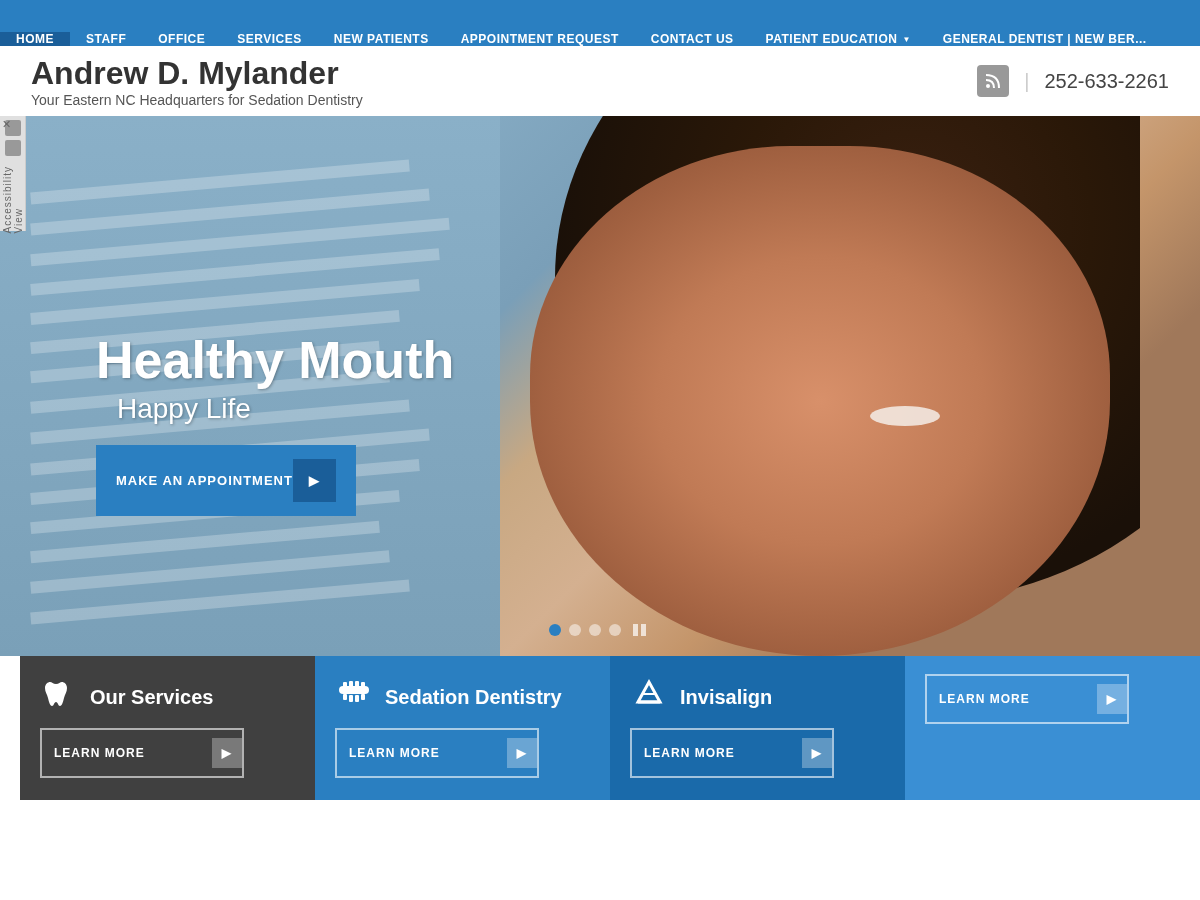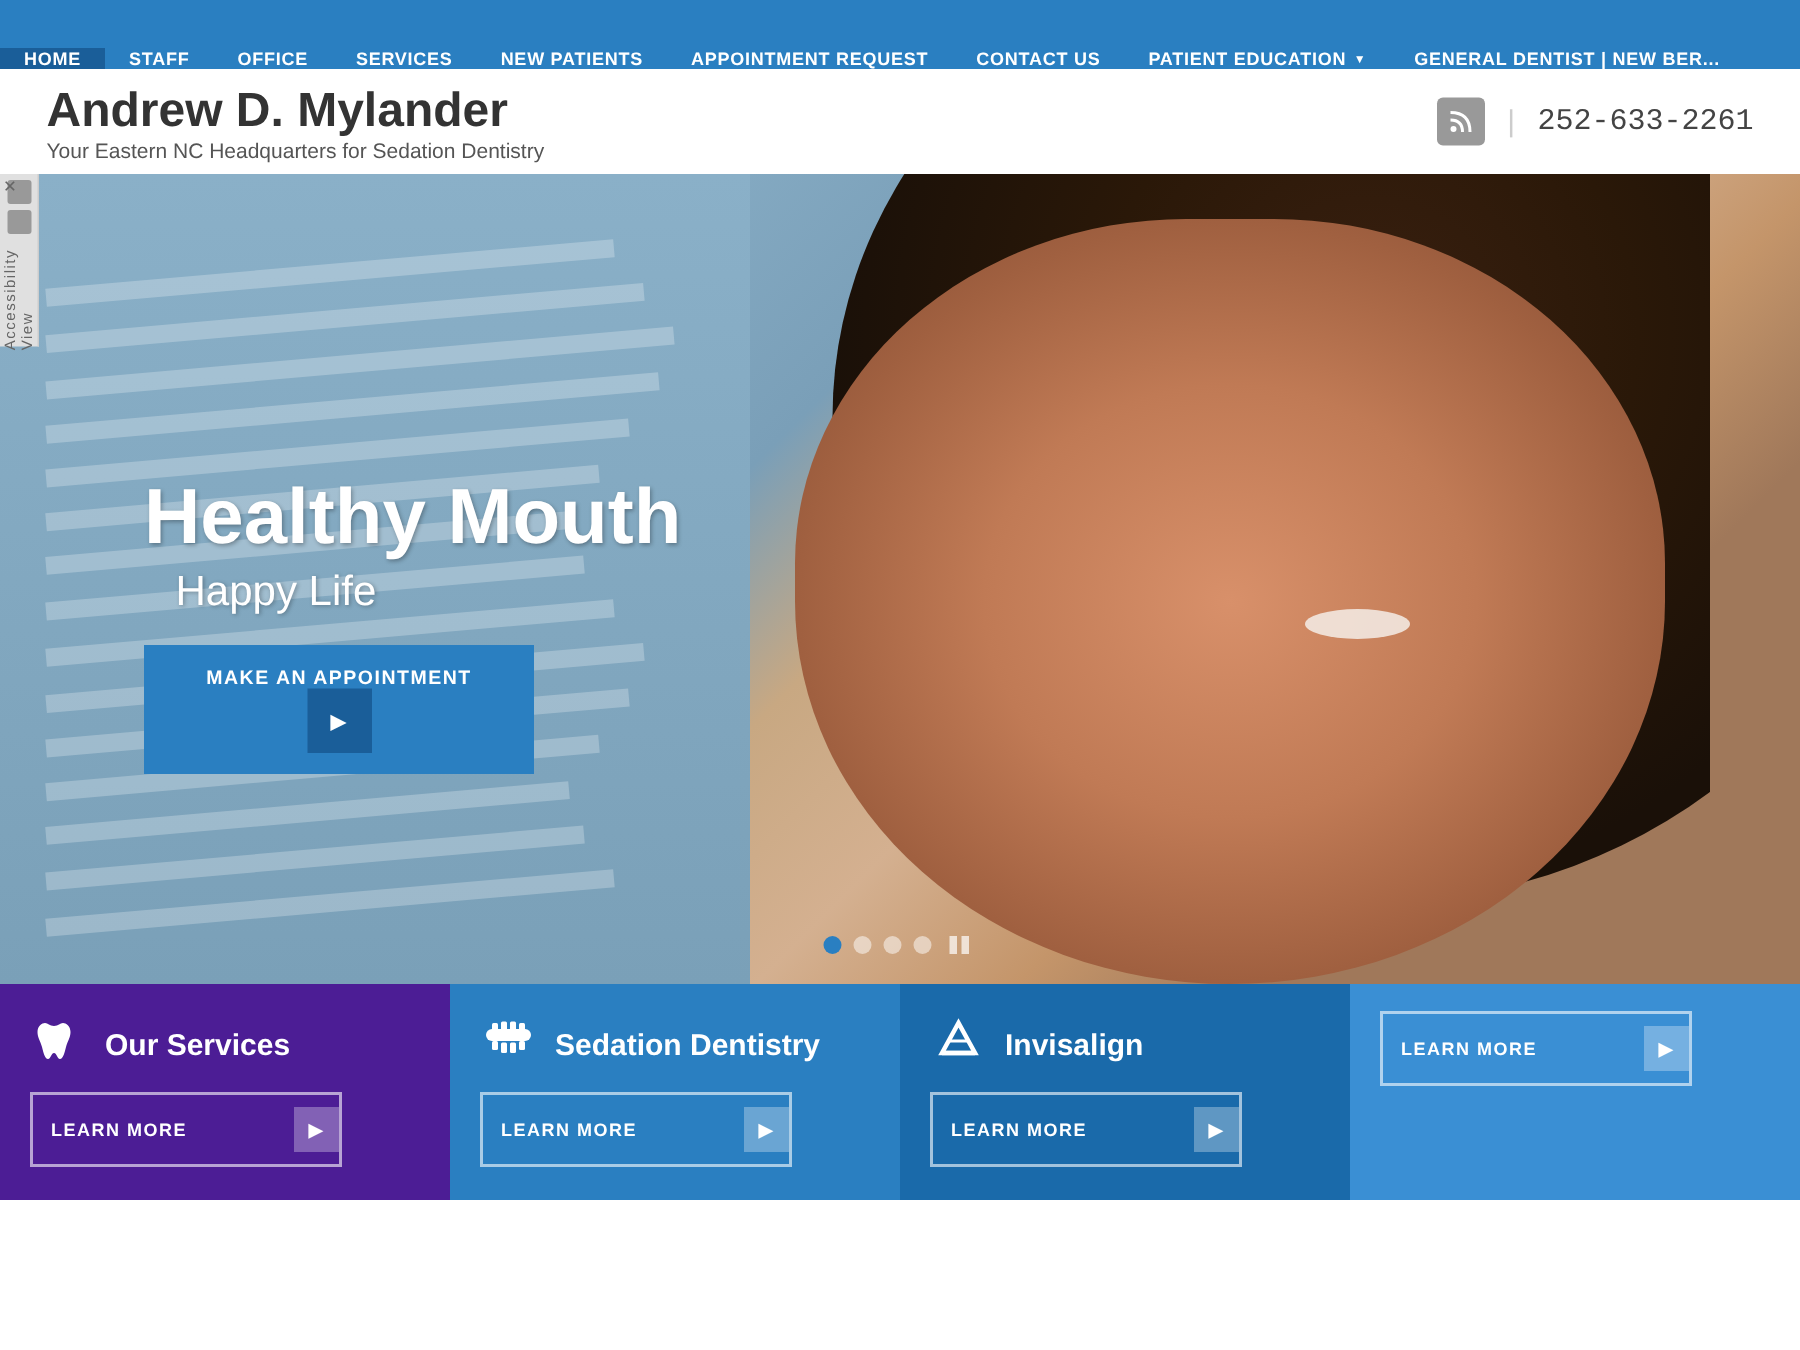--- a/index.html
+++ b/index.html
@@ -63,21 +63,20 @@
       display: flex;
       align-items: center;
       justify-content: center;
       color: #fff;
       font-size: 16px;
       cursor: pointer;
     }
     .phone-number {
       font-size: 20px;
       color: #444;
-      font-family: Liberation Mono, monospace;
     }
     .divider-v {
       color: #ccc;
       font-size: 20px;
     }
 
     
     .accessibility-bar {
       position: absolute;
       left: 0;
@@ -190,21 +189,20 @@
       background: #2a7fc1;
       color: #fff;
       border: none;
       padding: 14px 20px;
       font-size: 13px;
       font-weight: bold;
       letter-spacing: 1px;
       cursor: pointer;
       width: 260px;
       justify-content: space-between;
-      flex-direction: column;
     }
     .hero-btn-arrow {
       background: #1a5e99;
       padding: 14px 16px;
       display: flex;
       align-items: center;
     }
 
     
     .slider-dots {
@@ -247,21 +245,21 @@
       width: 100%;
       height: 144px;
     }
     .service-card {
       flex: 1;
       display: flex;
       flex-direction: column;
       padding: 18px 20px;
       position: relative;
     }
-    .service-card:nth-child(1) { background: #4c1d95; }
+    .service-card:nth-child(1) { background: #404040; margin-left: 20px; }
     .service-card:nth-child(2) { background: #2a7fc1; }
     .service-card:nth-child(3) { background: #1a6aaa; }
     .service-card:nth-child(4) { background: #3a8fd4; }
     .service-card-top {
       display: flex;
       align-items: center;
       gap: 12px;
       margin-bottom: 8px;
     }
     .service-icon {

